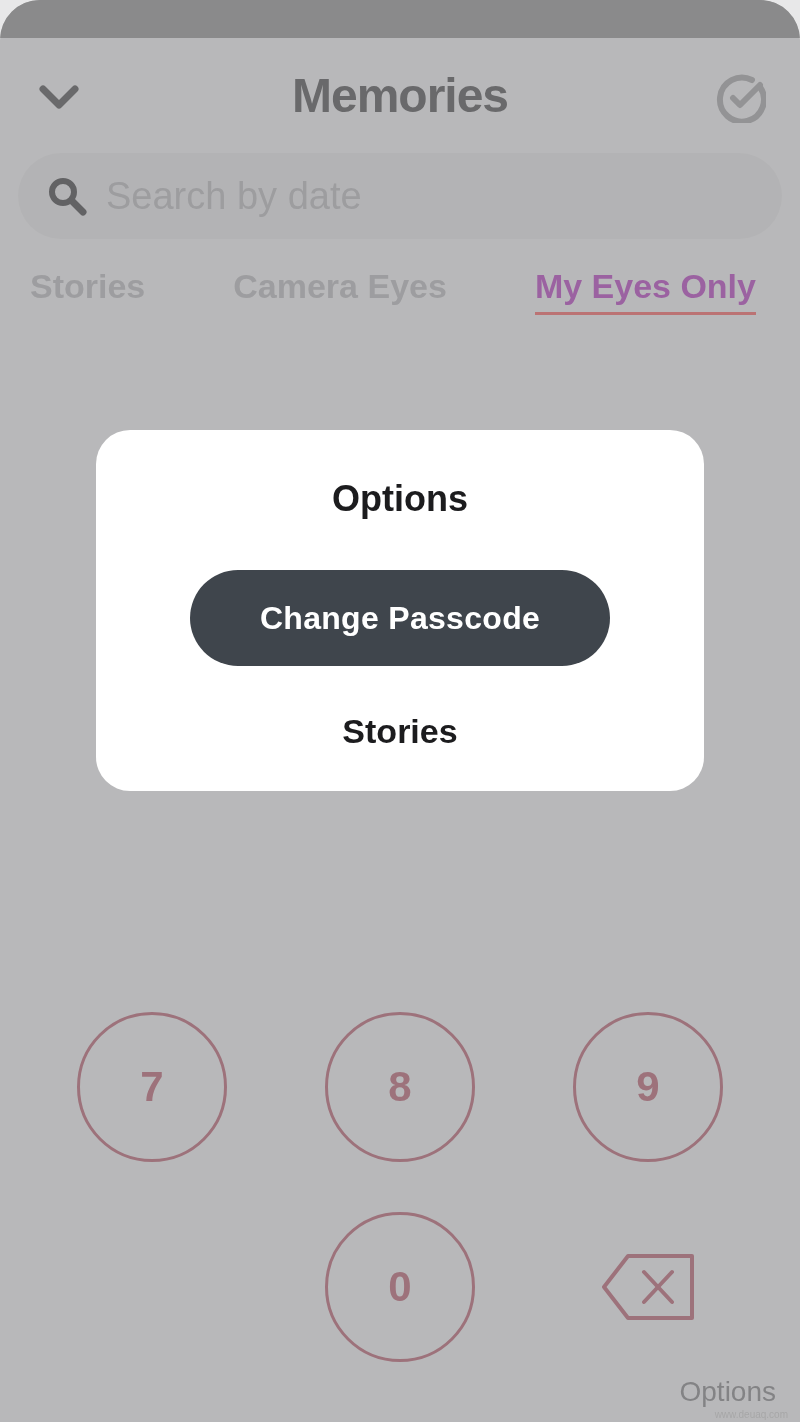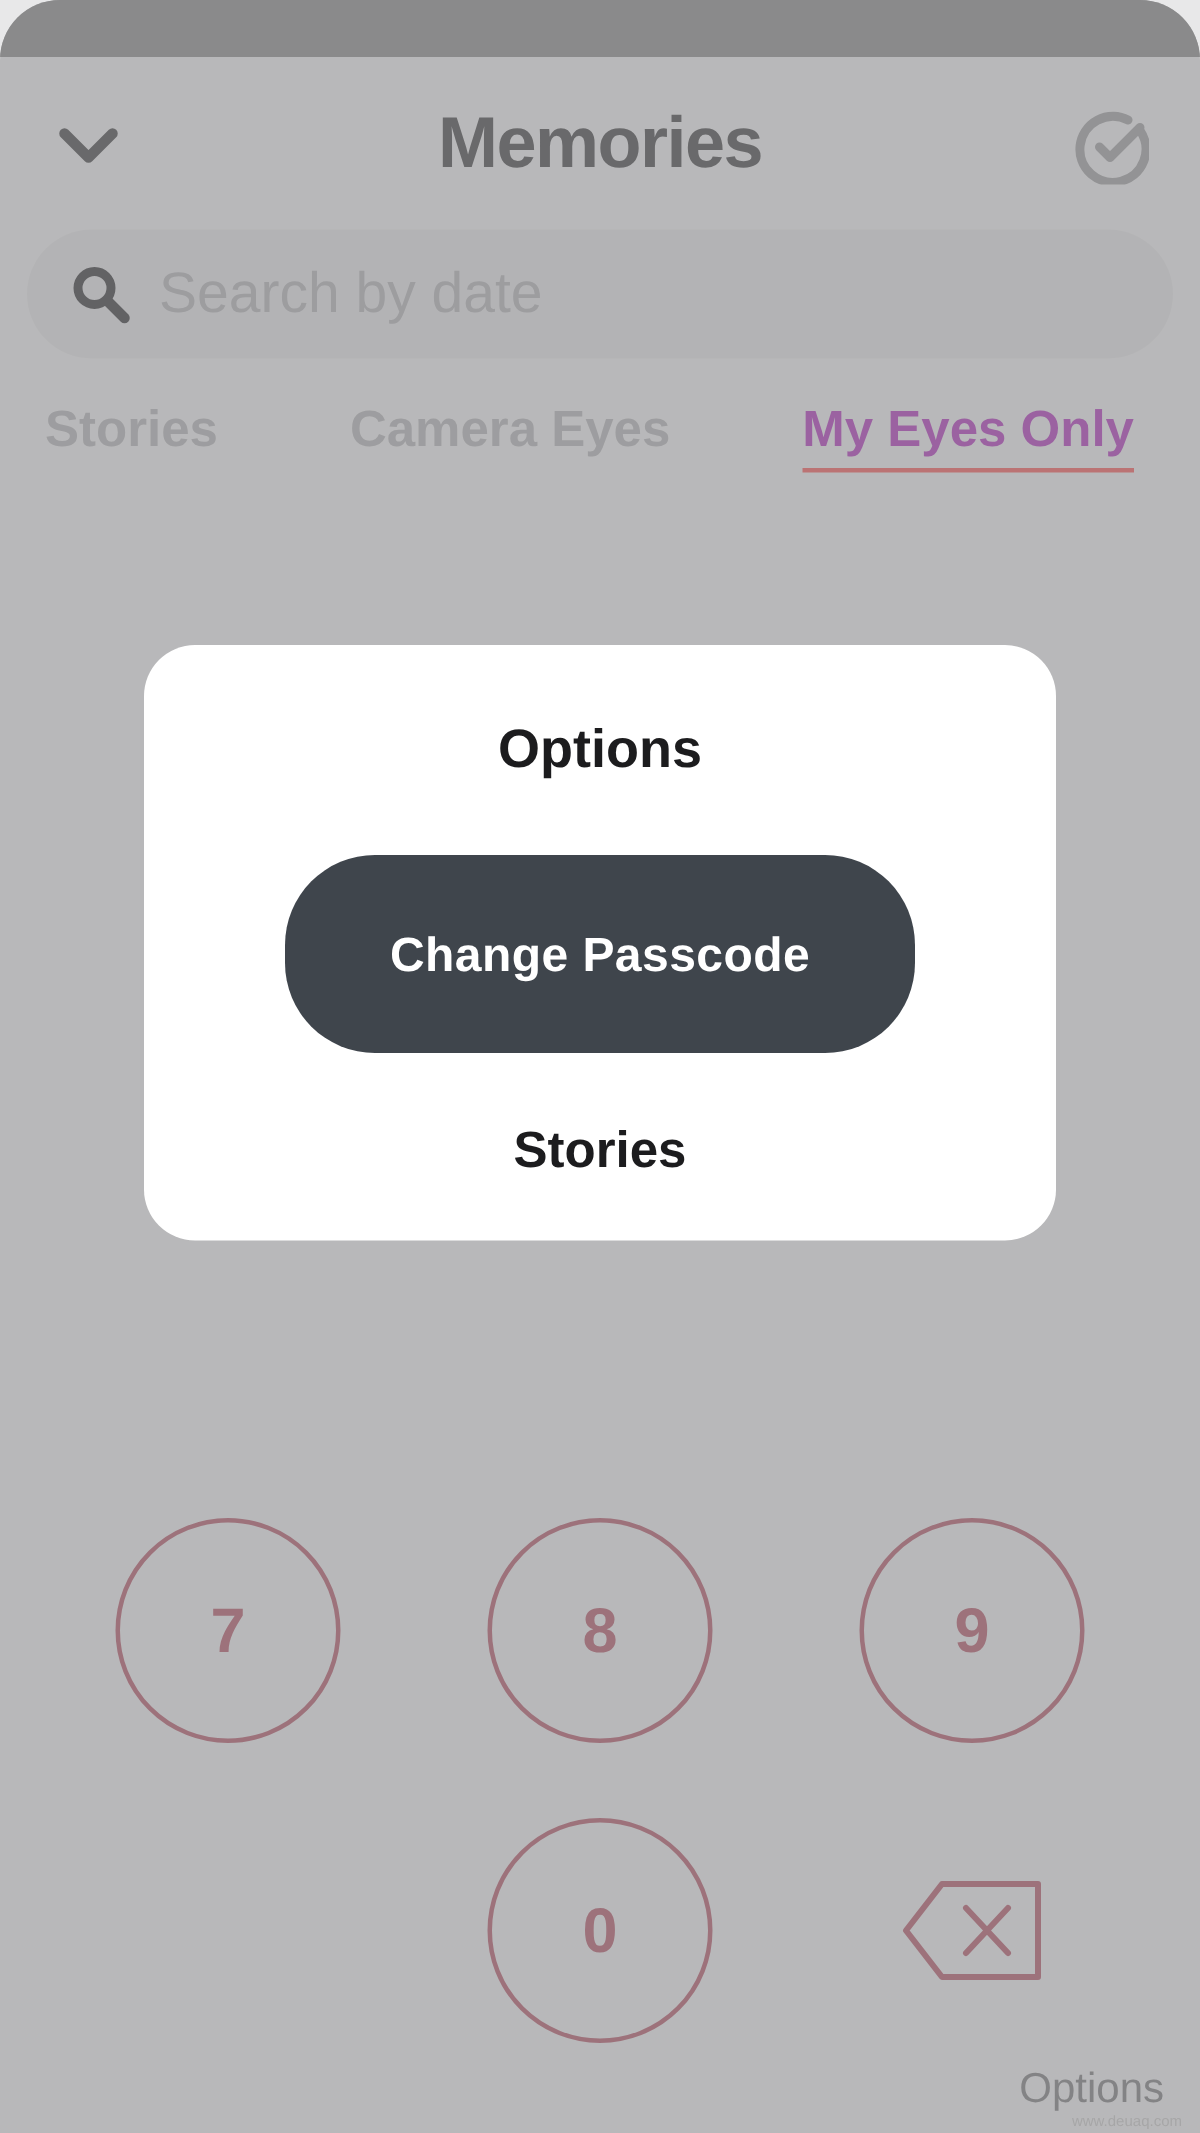--- a/index.html
+++ b/index.html
@@ -163,21 +163,21 @@
       align-items: center;
     }
     .modal-title {
       font-size: 36px;
       font-weight: 700;
       color: #1c1c1e;
       margin-bottom: 50px;
     }
     .pill-btn {
       width: 420px;
-      height: 132px;
+      height: 96px;
       background: #3f454c;
       color: #ffffff;
       border-radius: 60px;
       font-size: 32px;
       font-weight: 700;
       display: flex;
       align-items: center;
       justify-content: center;
       border: none;
       letter-spacing: 0.3px;

